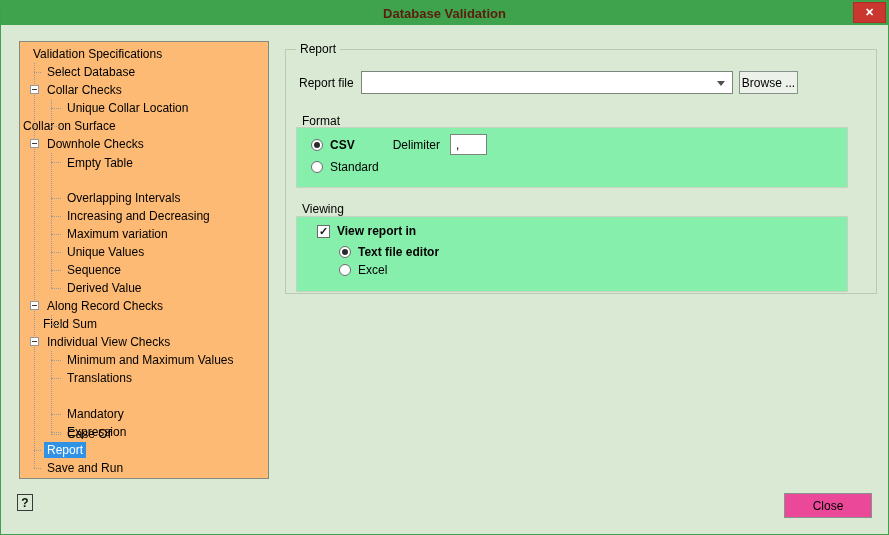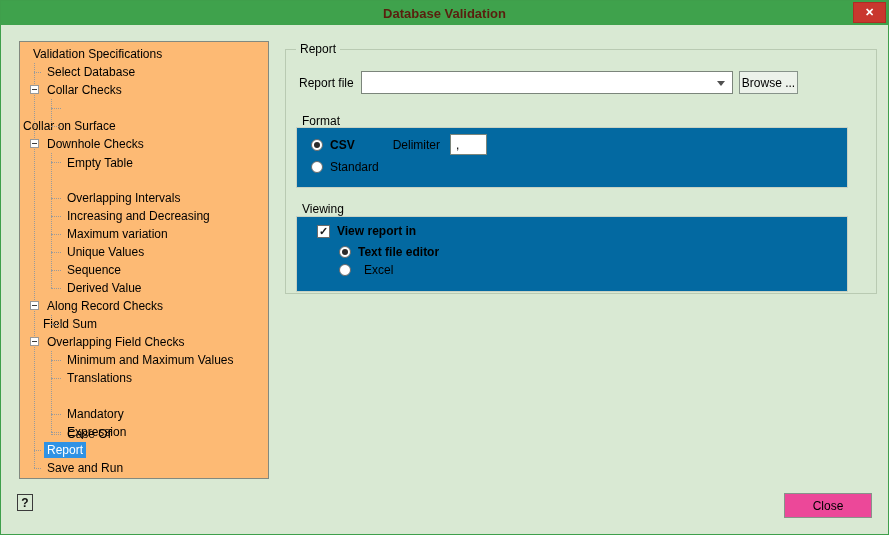--- a/index.html
+++ b/index.html
@@ -31,30 +31,30 @@
   .combo { position:absolute; left:75px; top:21px; width:372px; height:23px; background:#fff; border:1px solid #7b857b; }
   .combo-input { position:absolute; left:0; top:0; width:calc(100% - 22px); height:100%; border:none; outline:none; padding:0 4px; font:inherit; background:transparent; }
   .combo-arrow { position:absolute; right:7px; top:9px; width:0; height:0; border-left:4px solid transparent; border-right:4px solid transparent; border-top:5px solid #505050; }
 
   .btn { background:#ecf2ea; border:1px solid #87938a; font-family:inherit; font-size:12px; color:#000; cursor:pointer; }
   .browse-btn { position:absolute; left:453px; top:21px; width:59px; height:23px; }
 
   .sub-label { position:absolute; left:16px; white-space:nowrap; }
   .format-label { top:64px; }
   .viewing-label { top:152px; }
-  .panel { position:absolute; left:10px; width:552px; background:#0369a1; border:1px solid #c8d2c3; }
+  .panel { position:absolute; left:10px; width:552px; background:#86efac; border:1px solid #c8d2c3; }
   .format-panel { top:77px; height:61px; }
   .viewing-panel { top:166px; height:76px; }
 
   .row { position:absolute; display:flex; align-items:center; }
   .fmt-row1 { left:14px; top:6px; height:21px; }
   .fmt-row2 { left:14px; top:31px; height:16px; }
   .view-row1 { left:20px; top:6px; height:16px; }
   .view-row2 { left:42px; top:27px; height:16px; }
-  .view-row3 { left:42px; top:45px; height:16px;gap:6px; }
+  .view-row3 { left:42px; top:45px; height:16px; }
 
   .radio { width:12px; height:12px; border-radius:50%; border:1px solid #6b6b6b; background:#fff; position:relative; display:inline-block; margin-right:7px; flex:none; }
   .radio.on::after { content:""; position:absolute; left:2px; top:2px; width:6px; height:6px; border-radius:50%; background:#2b2b2b; }
   .checkbox { width:13px; height:13px; border:1px solid #6b6b6b; background:#fff; margin-right:7px; flex:none; display:flex; align-items:center; justify-content:center; font-size:11px; font-weight:bold; color:#1a1a1a; line-height:1; }
   .opt-label { white-space:nowrap; }
   .opt-label.bold { font-weight:bold; }
   .delim-label { margin-left:38px; white-space:nowrap; }
   .delim-input { width:37px; height:21px; border:1px solid #7b857b; background:#fff; margin-left:10px; padding:0 5px; font:inherit; }
 
   
@@ -82,20 +82,21 @@
         <span class="stub" style="left: 14px; width: 7px;"></span>
         <span class="tree-label">Select Database</span>
       </div>
       <div class="tree-row" style="top: 39px; padding-left: 24px;">
         <span class="expander" style="left: 10px;"></span>
         <span class="tree-label">Collar Checks</span>
       </div>
       <span class="vline" style="left: 31px; top: 57px; height: 27px;"></span>
       <div class="tree-row" style="top: 57px; padding-left: 44px;">
         <span class="stub" style="left: 31px; width: 10px;"></span>
+        <span class="tree-label">Unique Collar Location</span>
       </div>
       <div class="tree-row" style="top: 75px; ">
         <span class="stub" style="left: 31px; width: 10px;"></span>
         <span class="tree-label">Collar on Surface</span>
       </div>
       <div class="tree-row" style="top: 93px; padding-left: 24px;">
         <span class="expander" style="left: 10px;"></span>
         <span class="tree-label">Downhole Checks</span>
       </div>
       <span class="vline" style="left: 31px; top: 111px; height: 135px;"></span>
@@ -131,21 +132,21 @@
         <span class="expander" style="left: 10px;"></span>
         <span class="tree-label">Along Record Checks</span>
       </div>
       <span class="vline" style="left: 31px; top: 273px; height: 9px;"></span>
       <div class="tree-row" style="top: 273px; padding-left: 20px;">
         <span class="stub" style="left: 31px; width: 10px;"></span>
         <span class="tree-label">Field Sum</span>
       </div>
       <div class="tree-row" style="top: 291px; padding-left: 24px;">
         <span class="expander" style="left: 10px;"></span>
-        <span class="tree-label">Overlapping Field Checks</span>
+        <span class="tree-label">Individual View Checks</span>
       </div>
       <span class="vline" style="left: 31px; top: 309px; height: 81px;"></span>
       <div class="tree-row" style="top: 309px; padding-left: 44px;">
         <span class="stub" style="left: 31px; width: 10px;"></span>
         <span class="tree-label">Minimum and Maximum Values</span>
       </div>
       <div class="tree-row" style="top: 327px; padding-left: 44px;">
         <span class="stub" style="left: 31px; width: 10px;"></span>
         <span class="tree-label">Translations</span>
       </div>

